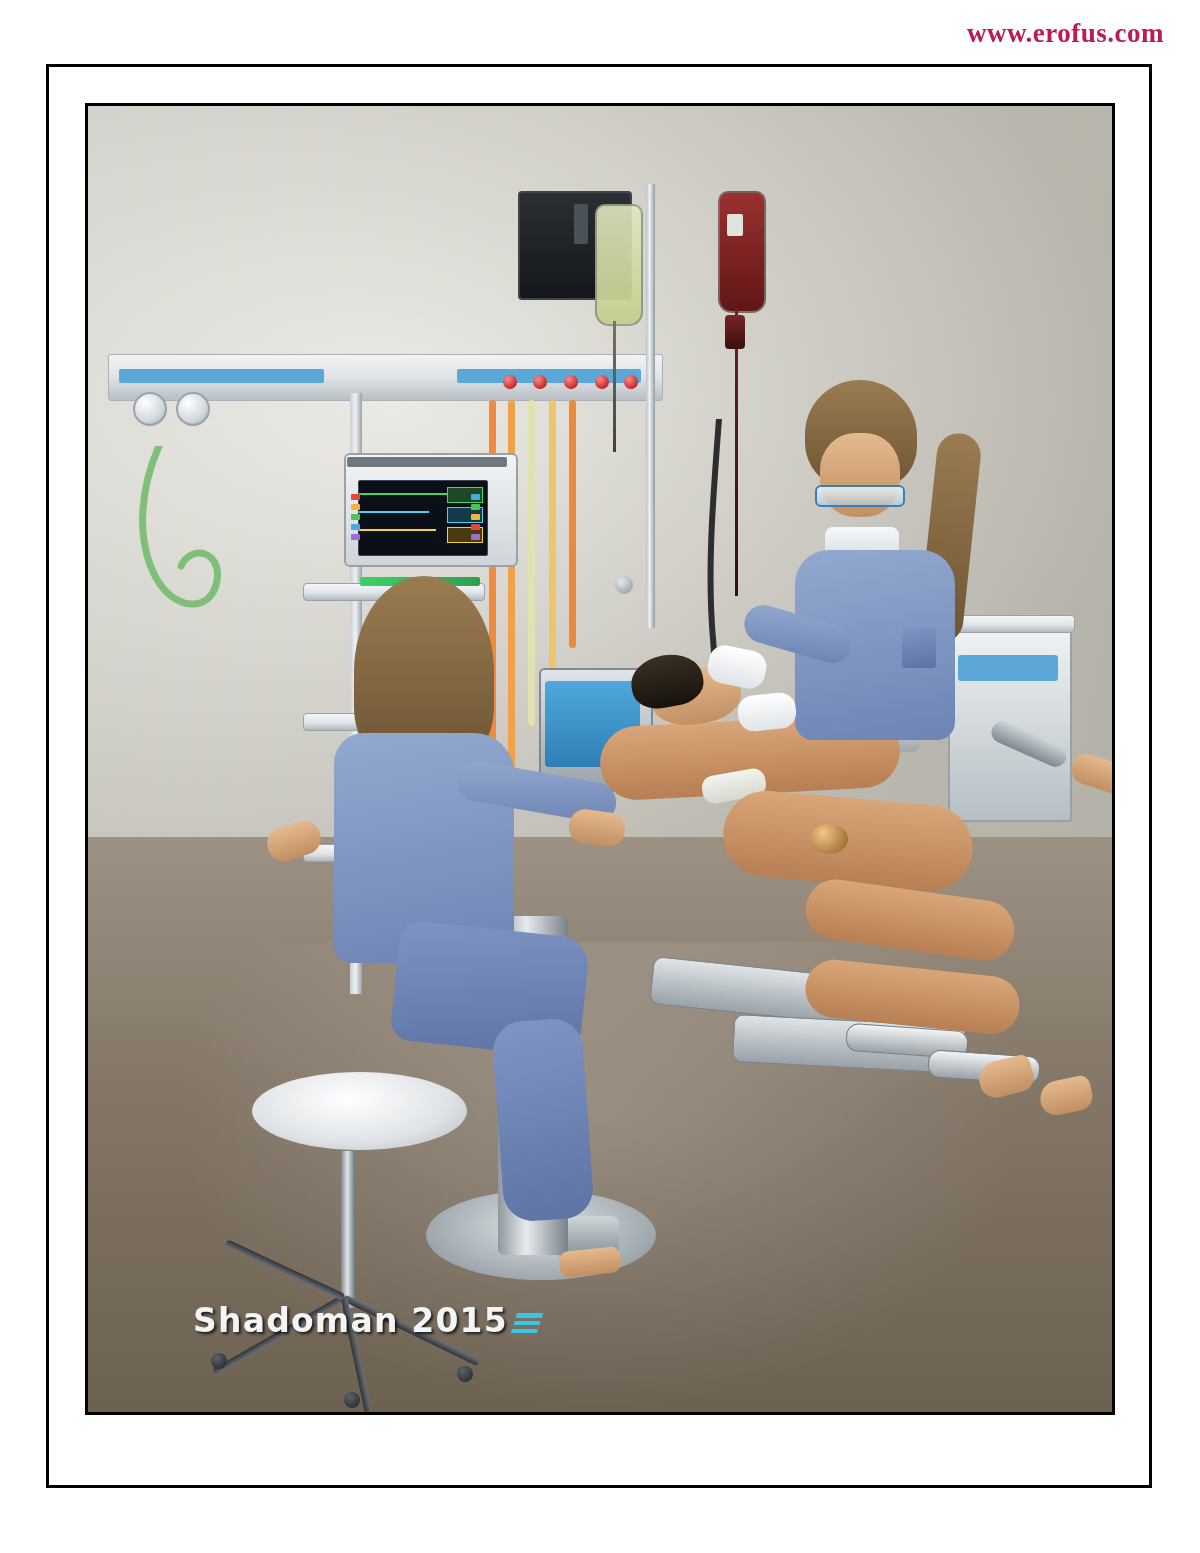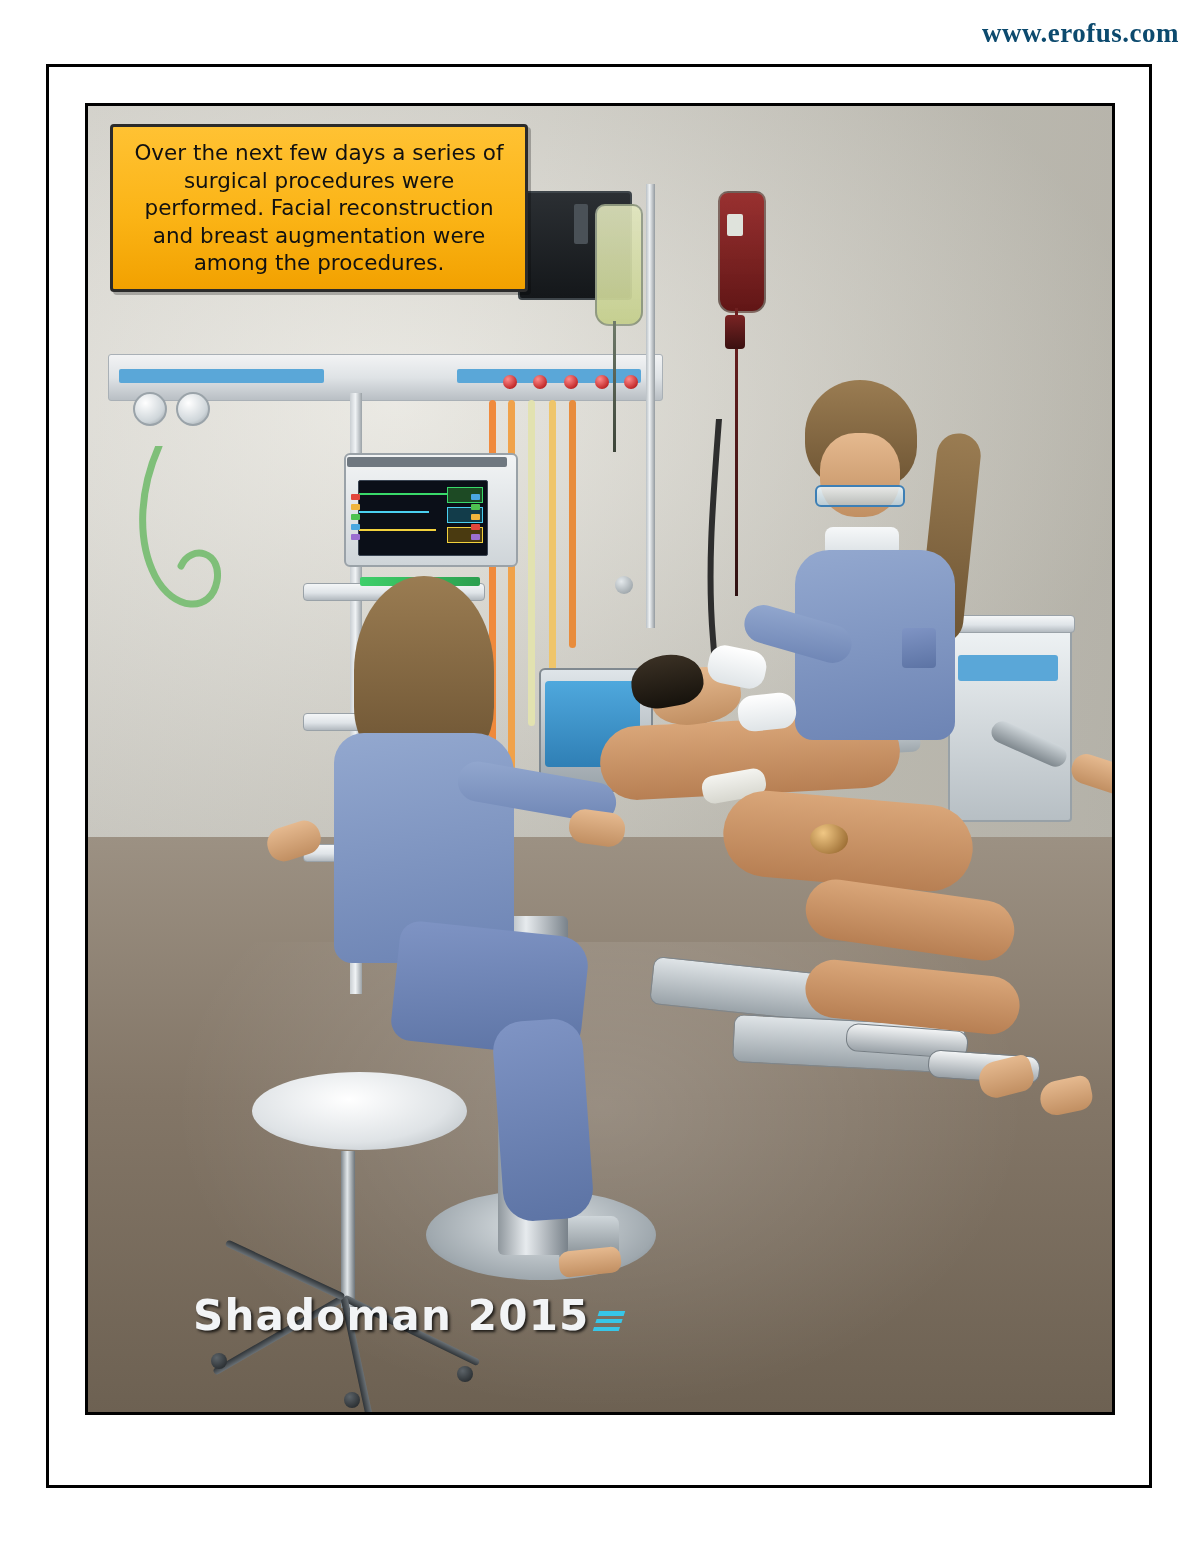--- a/index.html
+++ b/index.html
@@ -12,25 +12,25 @@
     height: 1553px;
     position: relative;
     font-family: "Liberation Sans", sans-serif;
     overflow: hidden;
   }
 
   
   .watermark {
     position: absolute;
     top: 18px;
-    right: 21px;
+    right: 36px;
     font-family: "Liberation Serif", serif;
     font-weight: bold;
     font-size: 27px;
-    color: #0c4a6e;
+    color: #be185d;
     letter-spacing: 0.5px;
     text-align: right;
   }
 
   
   .page-frame {
     position: absolute;
     left: 46px;
     top: 64px;
     width: 1106px;
@@ -227,21 +227,21 @@
     box-shadow: 3px 3px 0 rgba(0,0,0,0.25);
   }
   #caption-top { left: 22px; top: 18px; width: 418px; }
   #caption-bottom { left: 570px; top: 1108px; width: 448px; }
 
   
   .signature {
     position: absolute;
     left: 105px; bottom: 72px;
     font-family: "DejaVu Sans", sans-serif;
-    font-size: 42px;
+    font-size: 33px;
     font-weight: bold;
     color: #f2f4f6;
     letter-spacing: 1.2px;
     text-shadow: 2px 2px 3px rgba(0,0,0,0.75);
   }
   .sig-mark {
     display: inline-block;
     width: 26px; height: 24px;
     margin-left: 6px;
     vertical-align: -3px;
@@ -388,16 +388,15 @@
     <div class="abs stool-leg" style="left:25%; top:91%; width:120px; transform:rotate(78deg);"></div>
     <div class="abs stool-leg" style="left:25%; top:91%; width:130px; transform:rotate(205deg);"></div>
     <div class="abs caster" style="left:36%; top:96.5%;"></div>
     <div class="abs caster" style="left:12%; top:95.5%;"></div>
     <div class="abs caster" style="left:25%; top:98.5%;"></div>
 
     <div class="signature">
       <span>Shadoman 2015</span><span class="sig-mark"></span>
     </div>
 
-    <div class="caption" id="caption-top">Over the next few days a series of surgical procedures were performed. Facial reconstruction and breast augmentation were among the procedures.</div>
 
   </div>
 </div>
 
 </body></html>

